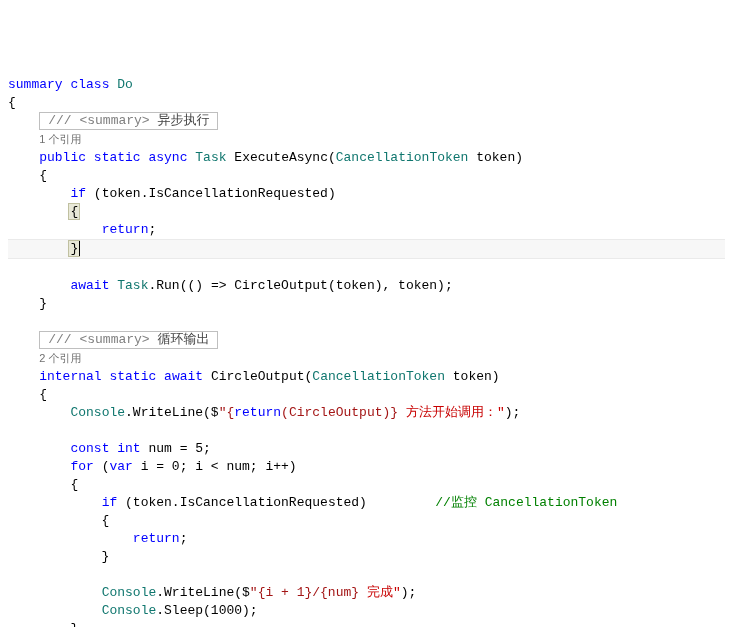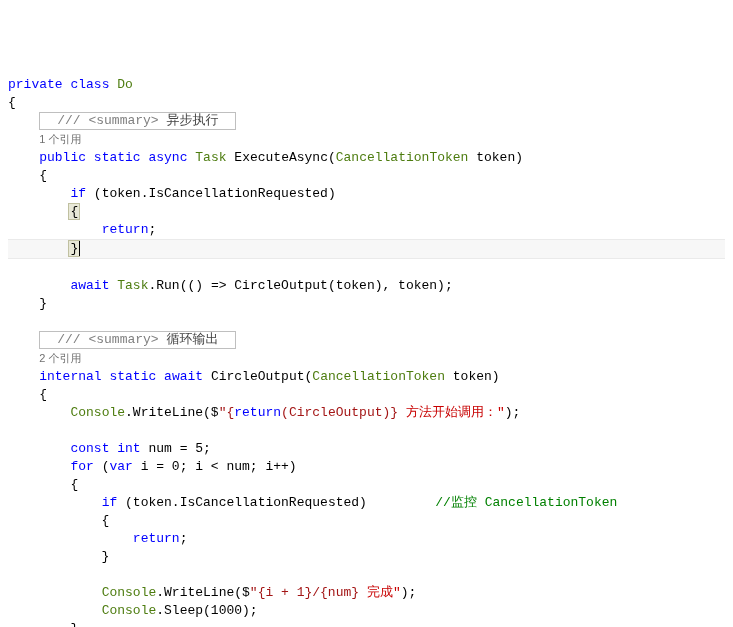--- a/index.html
+++ b/index.html
@@ -6,28 +6,28 @@
     margin: 0;
     padding: 4px 8px;
     background: #ffffff;
     font-family: Consolas, "Courier New", monospace;
     font-size: 13px;
     line-height: 18px;
     color: #000000;
     white-space: pre;
   }
   .kw { color: #0000ff; }
-  .type { color: #4d7c0f; }
+  .type { color: #0f766e; }
   .string { color: #a31515; }
   .string-cn { color: #c80000; }
   .comment { color: #008000; margin-left: 45px; }
   .summary-box {
     display: inline-block;
     border: 1px solid #bfbfbf;
-    padding: 0 17px;
+    padding: 0 8px;
     line-height: 16px;
     color: #808080;
     background: #ffffff;
   }
   .summary-box .sum-cn { color: #444444; }
   .reflink {
     color: #707070;
     font-size: 11px;
     font-family: Liberation Sans, sans-serif;
   }
@@ -47,21 +47,21 @@
   .caret {
     border-left: 1px solid #000;
     margin-left: -1px;
   }
 </style>
 </head>
 <body>
 
 
 
-<div><span class="kw">private</span> <span class="kw">class</span> <span class="type">Do</span>
+<div><span class="kw">summary</span> <span class="kw">class</span> <span class="type">Do</span>
 {
     <span class="summary-box"><span>/// &lt;summary&gt;</span> <span class="sum-cn">异步执行</span></span>
     <span class="reflink">1 个引用</span>
     <span class="kw">public</span> <span class="kw">static</span> <span class="kw">async</span> <span class="type">Task</span> <span>ExecuteAsync</span>(<span class="type">CancellationToken</span> <span>token</span>)
     {
         <span class="kw">if</span> <span>(token.IsCancellationRequested)</span>
         <span class="brace-hl">{</span>
             <span class="kw">return</span>;
 <span class="cursor-line">        <span class="brace-hl">}</span><span class="caret"></span></span>
 

